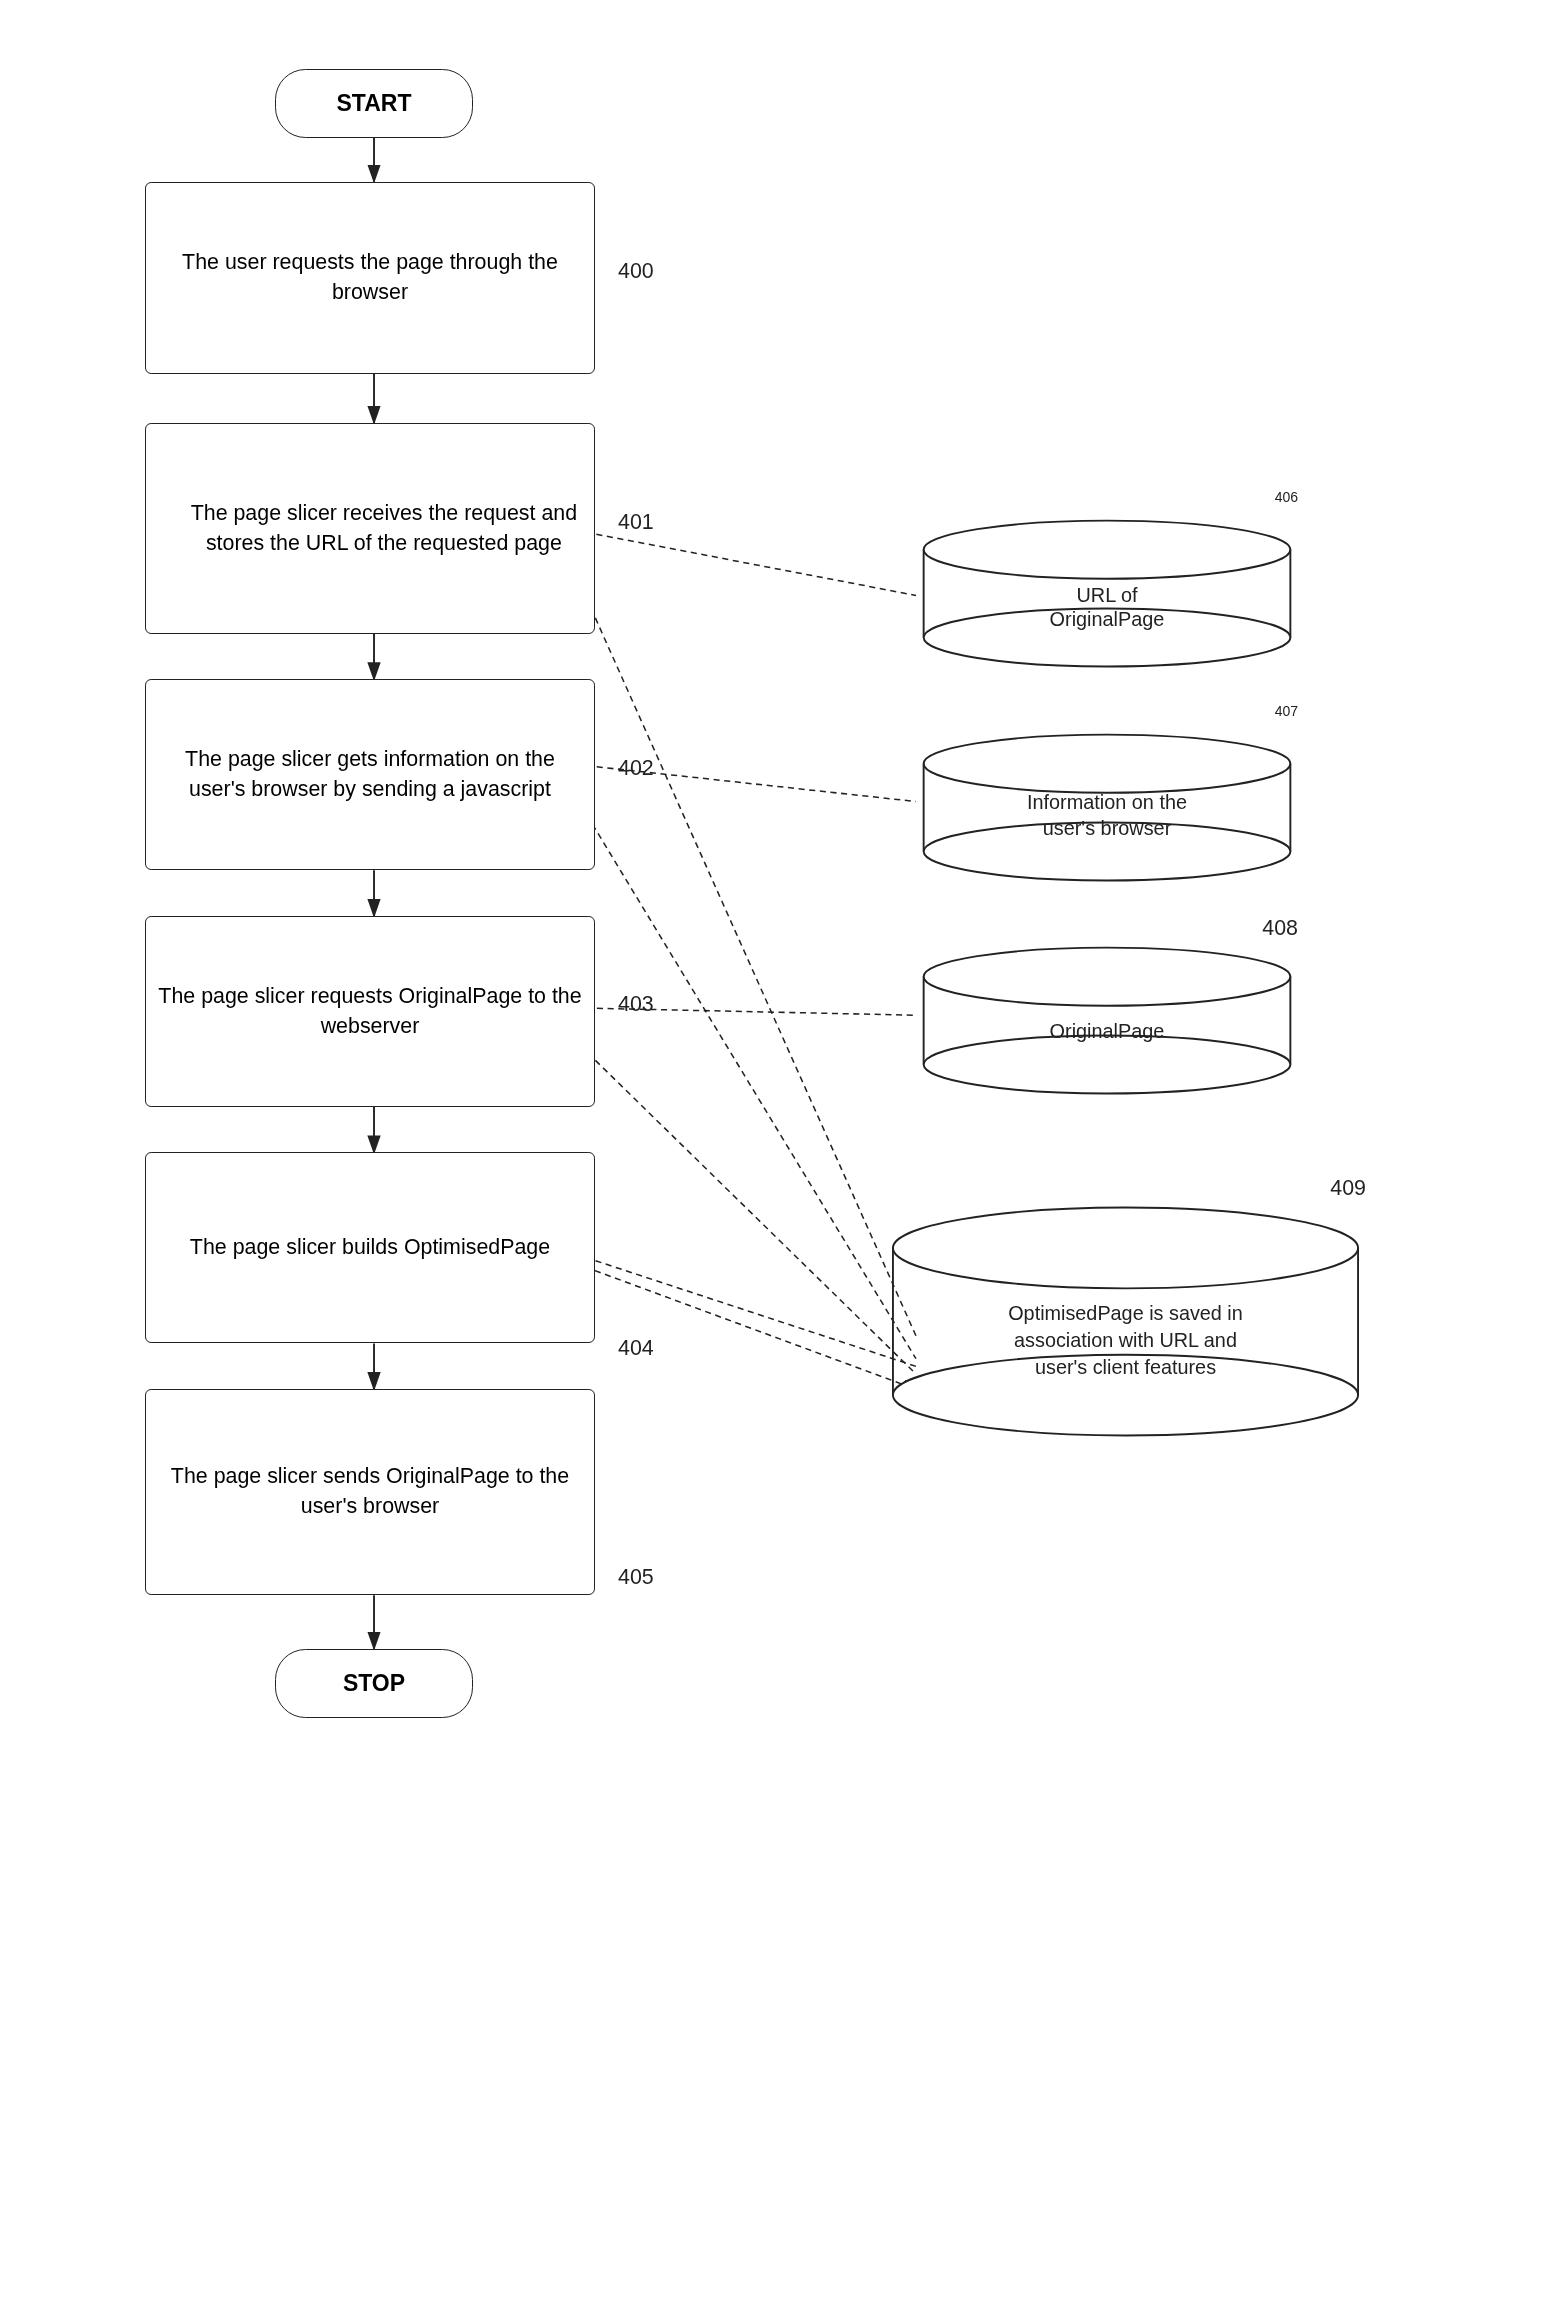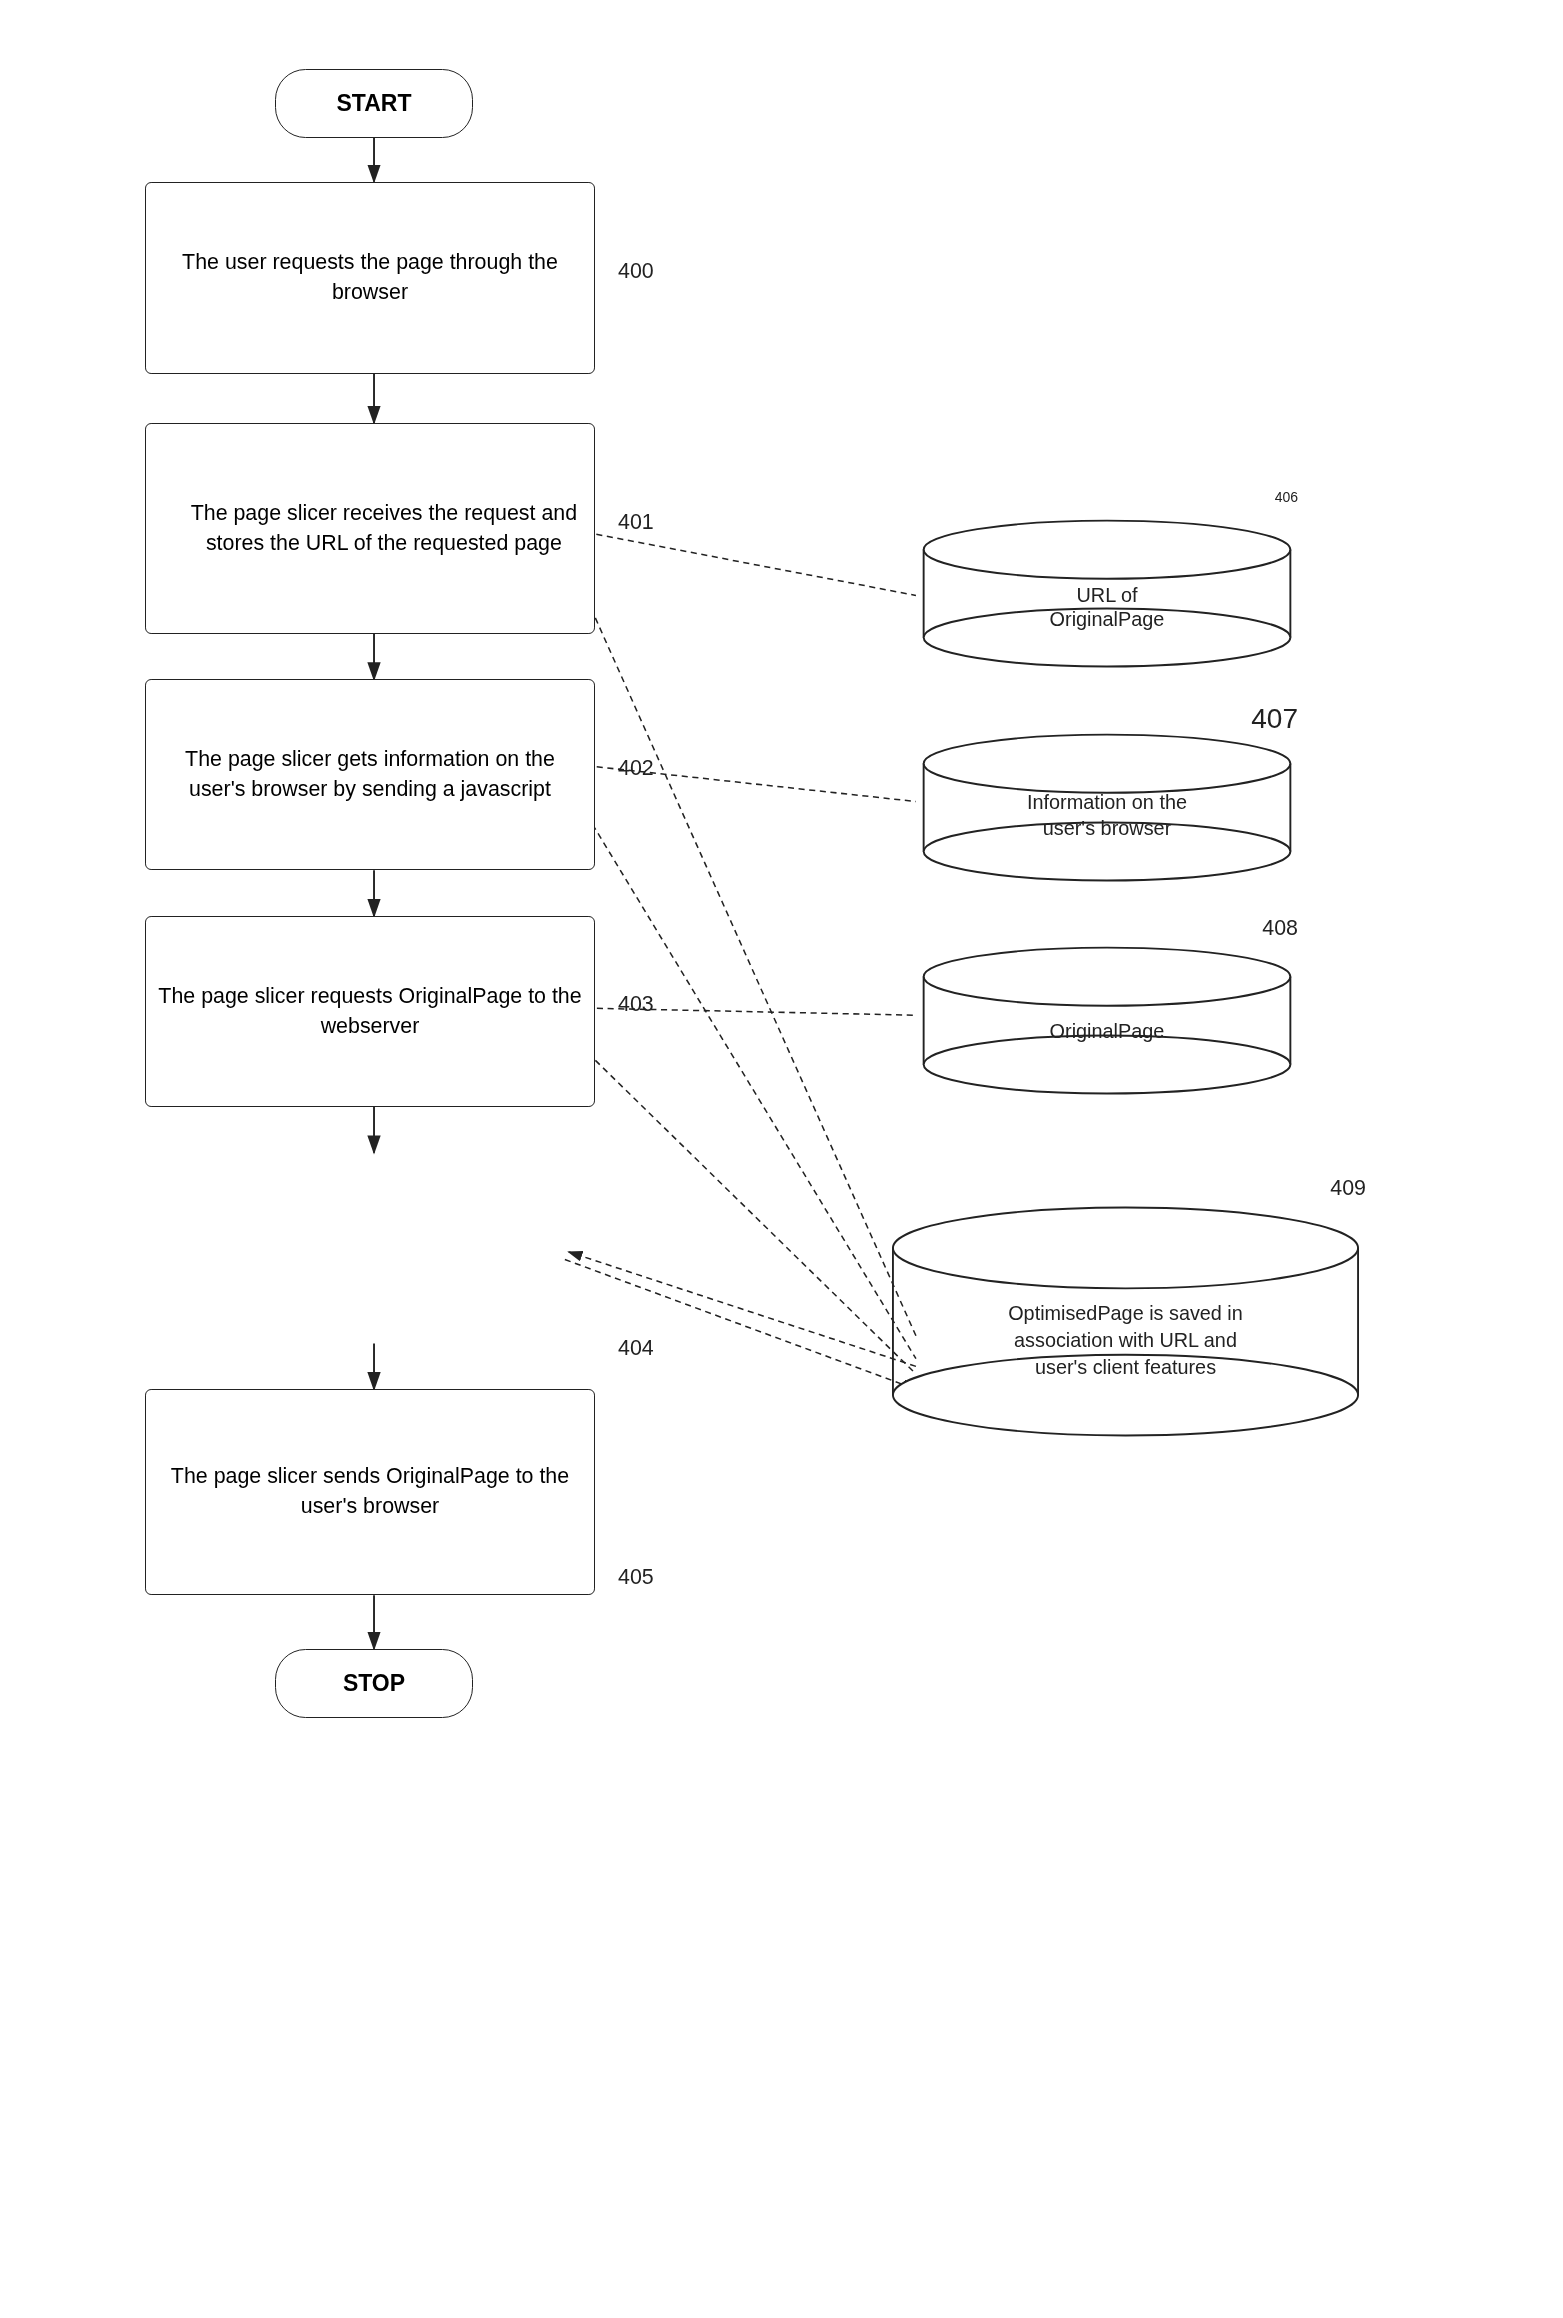--- a/index.html
+++ b/index.html
@@ -127,20 +127,21 @@
 
   <div class="flow-box" style="left:145px; top:423px; width:450px; height:211px;padding-left:40px;">The page slicer receives the request and stores the URL of the requested page</div>
   <div class="label-num" style="left:618px; top:510px;">401</div>
 
   <div class="flow-box" style="left:145px; top:679px; width:450px; height:191px;">The page slicer gets information on the user's browser by sending a javascript</div>
   <div class="label-num" style="left:618px; top:756px;">402</div>
 
   <div class="flow-box" style="left:145px; top:916px; width:450px; height:191px;">The page slicer requests OriginalPage to the webserver</div>
   <div class="label-num" style="left:618px; top:992px;">403</div>
 
+  <div class="flow-box" style="left:145px; top:1152px; width:450px; height:191px;">The page slicer builds OptimisedPage</div>
   <div class="label-num" style="left:618px; top:1336px;">404</div>
 
   <div class="flow-box" style="left:145px; top:1389px; width:450px; height:206px;">The page slicer sends OriginalPage to the user's browser</div>
   <div class="label-num" style="left:618px; top:1565px;">405</div>
 
   <div class="terminal-box" style="left:275px; top:1649px; width:198px; height:69px;">STOP</div>
 
   <div class="db-shape" style="left:916px; top:519px; width:382px; height:153px;">
     <div class="label-num" style="position:absolute; top:-30.5px; right:0px; font-size:14px;">406</div>
 
@@ -153,21 +154,21 @@
       <line x1="490" y1="40" x2="490" y2="155" stroke="#222" stroke-width="2.5"></line>
 
       <ellipse cx="250" cy="155" rx="240" ry="38" fill="#fff" stroke="#222" stroke-width="2.5"></ellipse>
 
       <text x="250" y="108" text-anchor="middle" font-size="26" font-family="Arial,sans-serif" fill="#222">URL of</text>
       <text x="250" y="140" text-anchor="middle" font-size="26" font-family="Arial,sans-serif" fill="#222">OriginalPage</text>
     </svg>
   </div>
 
   <div class="db-shape" style="left:916px; top:733px; width:382px; height:153px;">
-    <div class="label-num" style="position:absolute; top:-30.5px; right:0px; font-size:28px;">407</div>
+    <div class="label-num" style="position:absolute; top:-30.5px; right:0px; font-size:14px;">407</div>
     <svg width="382" height="153" xmlns="http://www.w3.org/2000/svg" viewBox="0 0 500 200">
       <ellipse cx="250" cy="40" rx="240" ry="38" fill="#fff" stroke="#222" stroke-width="2.5"></ellipse>
       <line x1="10" y1="40" x2="10" y2="155" stroke="#222" stroke-width="2.5"></line>
       <line x1="490" y1="40" x2="490" y2="155" stroke="#222" stroke-width="2.5"></line>
       <ellipse cx="250" cy="155" rx="240" ry="38" fill="#fff" stroke="#222" stroke-width="2.5"></ellipse>
       <text x="250" y="100" text-anchor="middle" font-size="26" font-family="Arial,sans-serif" fill="#222">Information on the</text>
       <text x="250" y="134" text-anchor="middle" font-size="26" font-family="Arial,sans-serif" fill="#222">user's browser</text>
     </svg>
   </div>
 

